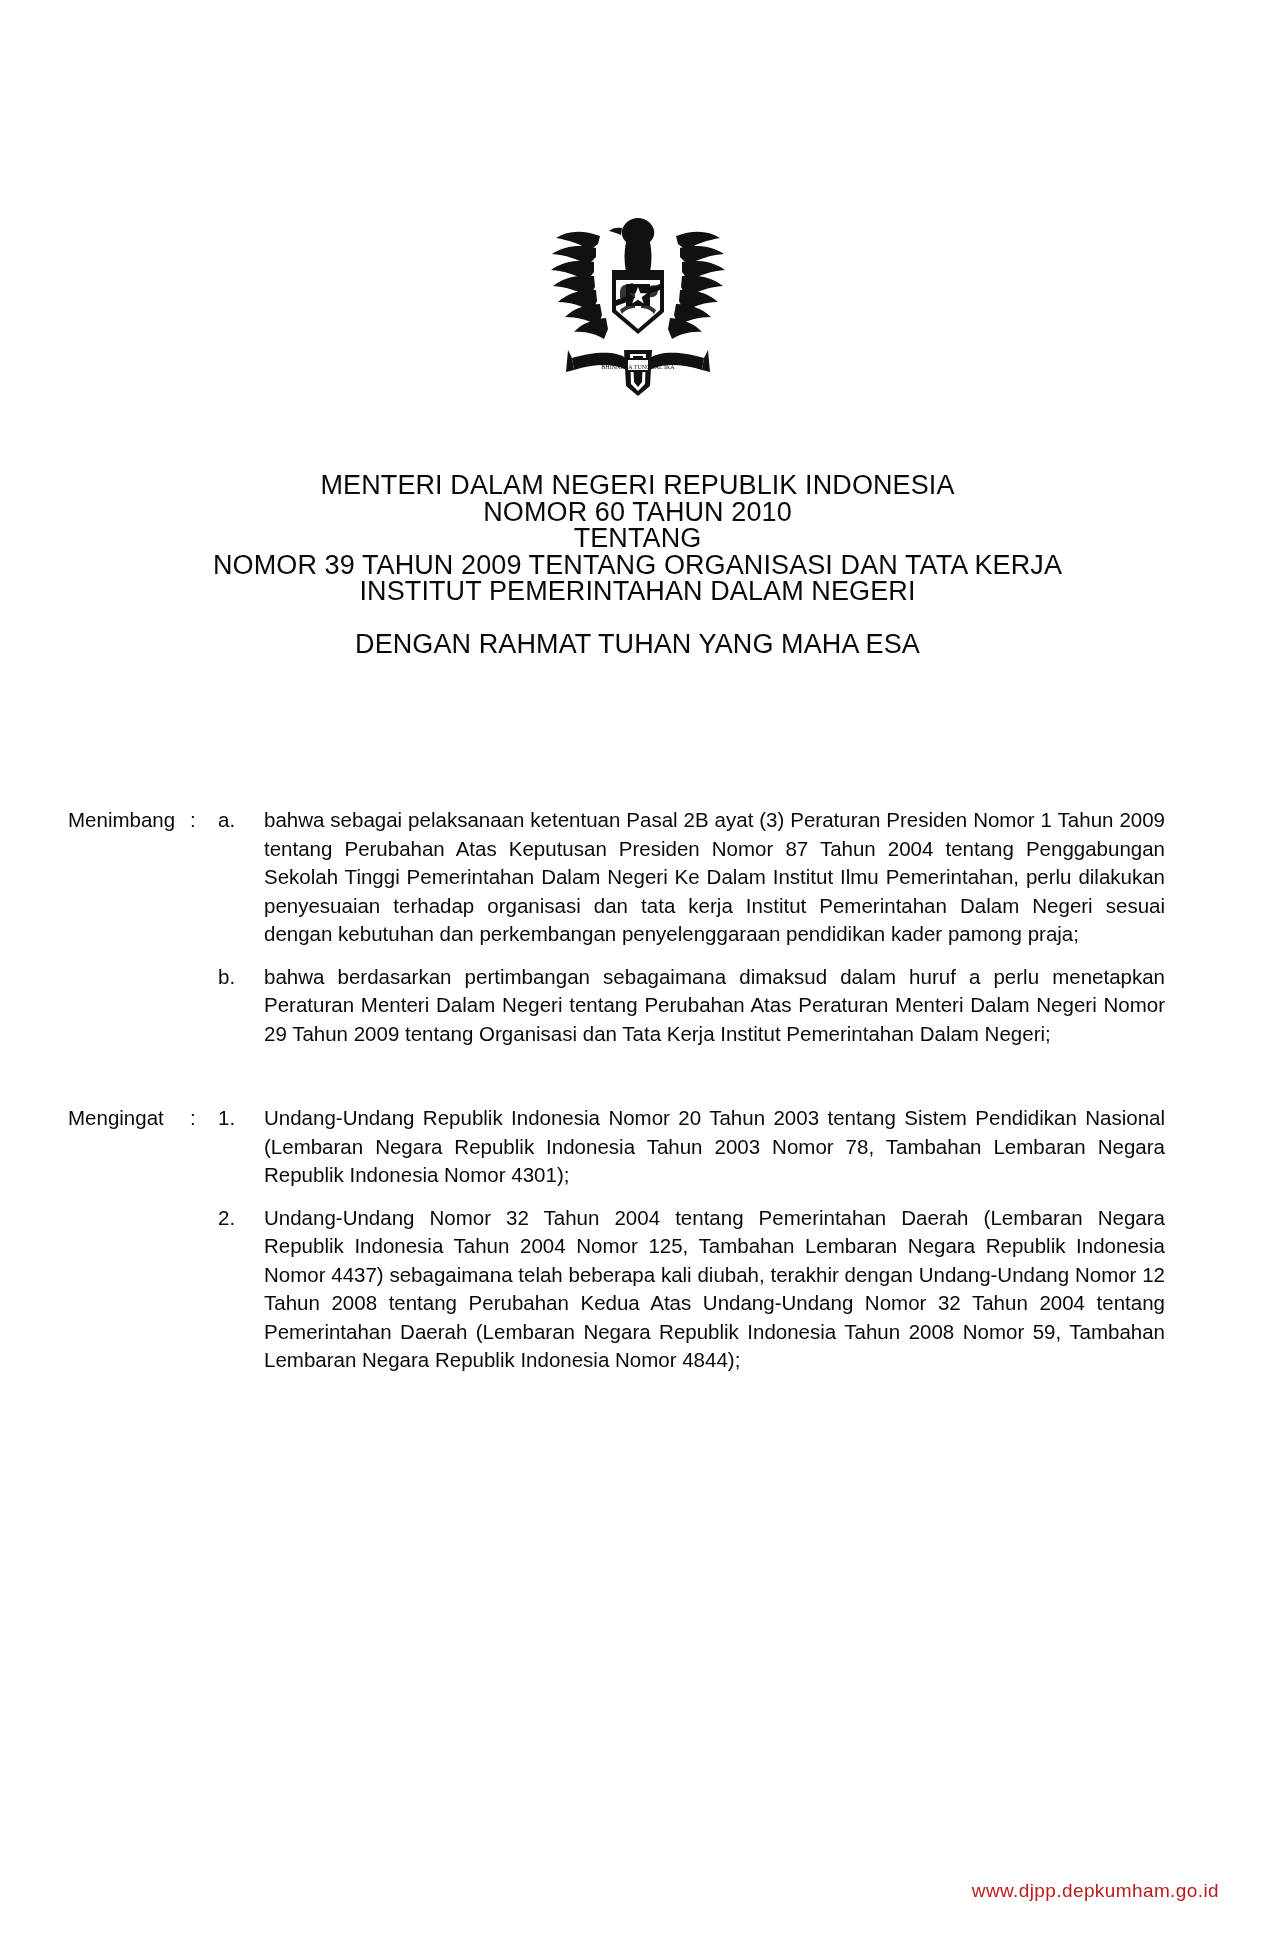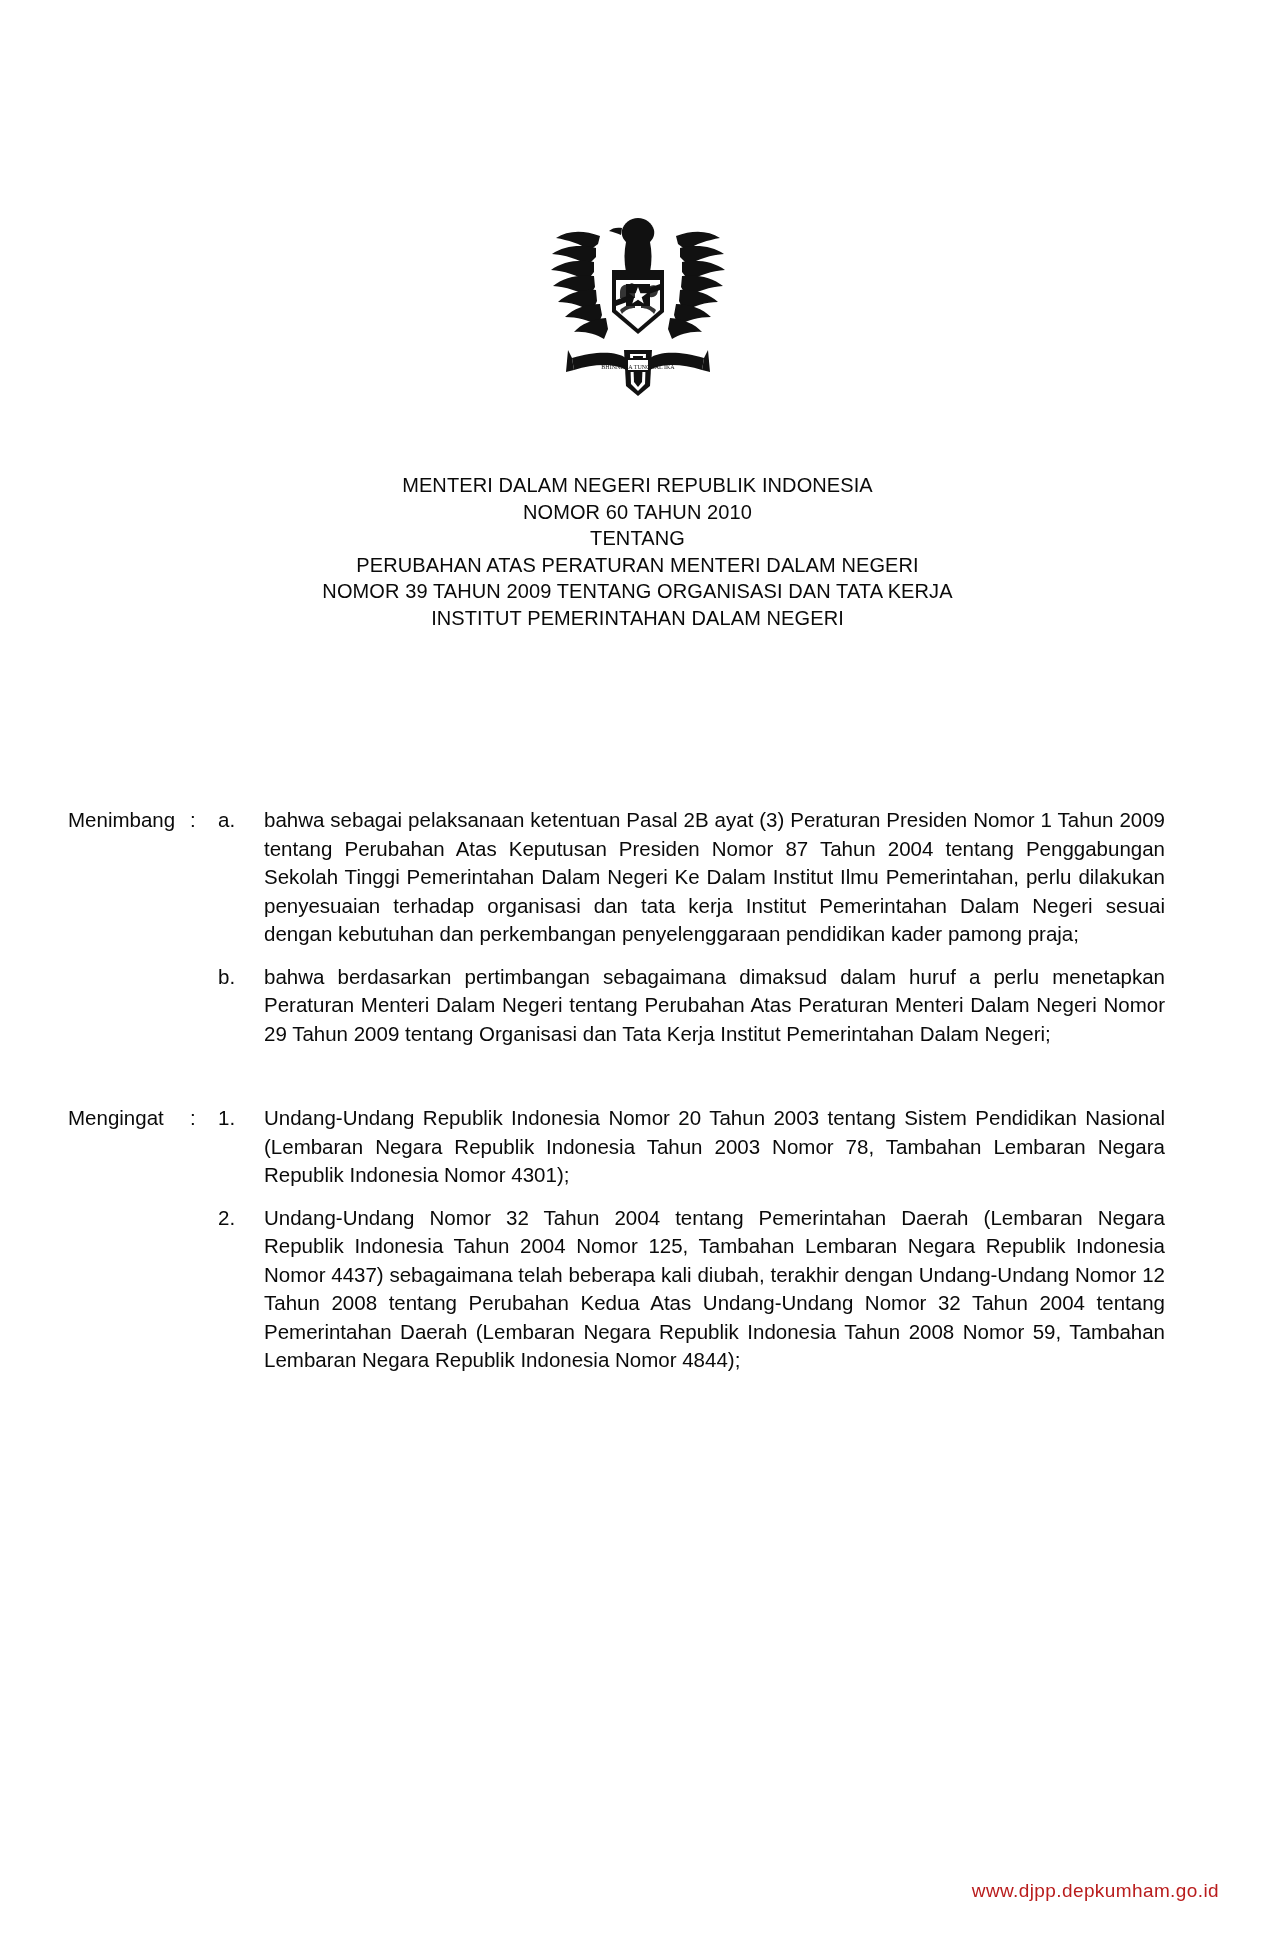--- a/index.html
+++ b/index.html
@@ -35,21 +35,21 @@
     height: 205px;
   }
 
   
   .title-block {
     position: absolute;
     top: 472px;
     left: 0;
     width: 100%;
     text-align: center;
-    font-size: 20px;
+    font-size: 27px;
     line-height: 26.5px;
     letter-spacing: 0.1px;
   }
   .title-block .line {
     white-space: nowrap;
   }
   .gap-top {
     margin-top: 26px;
   }
 
@@ -174,23 +174,23 @@
         <path d="M166 158 L170 150 L172 172 L164 170 Z"></path>
       </g>
       <text x="100" y="169" font-size="6" text-anchor="middle" fill="#111111" font-family="'Liberation Serif', serif">BHINNEKA TUNGGAL IKA</text>
     </svg>
   </div>
 
   <div class="title-block">
     <div class="line">MENTERI DALAM NEGERI REPUBLIK INDONESIA</div>
     <div class="line">NOMOR 60 TAHUN 2010</div>
     <div class="line">TENTANG</div>
-    <div class="line">PERUBAHAN ATAS PERATURAN MENTERI DALAM NEGERI</div>
     <div class="line">NOMOR 39 TAHUN 2009 TENTANG ORGANISASI DAN TATA KERJA</div>
     <div class="line">INSTITUT PEMERINTAHAN DALAM NEGERI</div>
+    <div class="line gap-top">DENGAN RAHMAT TUHAN YANG MAHA ESA</div>
   </div>
 
   <div class="clauses">
 
     <div class="row">
       <div class="label">Menimbang</div>
       <div class="colon">:</div>
       <div class="marker">a.</div>
       <div class="body">bahwa sebagai pelaksanaan ketentuan Pasal 2B ayat (3) Peraturan Presiden Nomor 1 Tahun 2009 tentang Perubahan Atas Keputusan Presiden Nomor 87 Tahun 2004 tentang Penggabungan Sekolah Tinggi Pemerintahan Dalam Negeri Ke Dalam Institut Ilmu Pemerintahan, perlu dilakukan penyesuaian terhadap organisasi dan tata kerja Institut Pemerintahan Dalam Negeri sesuai dengan kebutuhan dan perkembangan penyelenggaraan pendidikan kader pamong praja;</div>
     </div>

